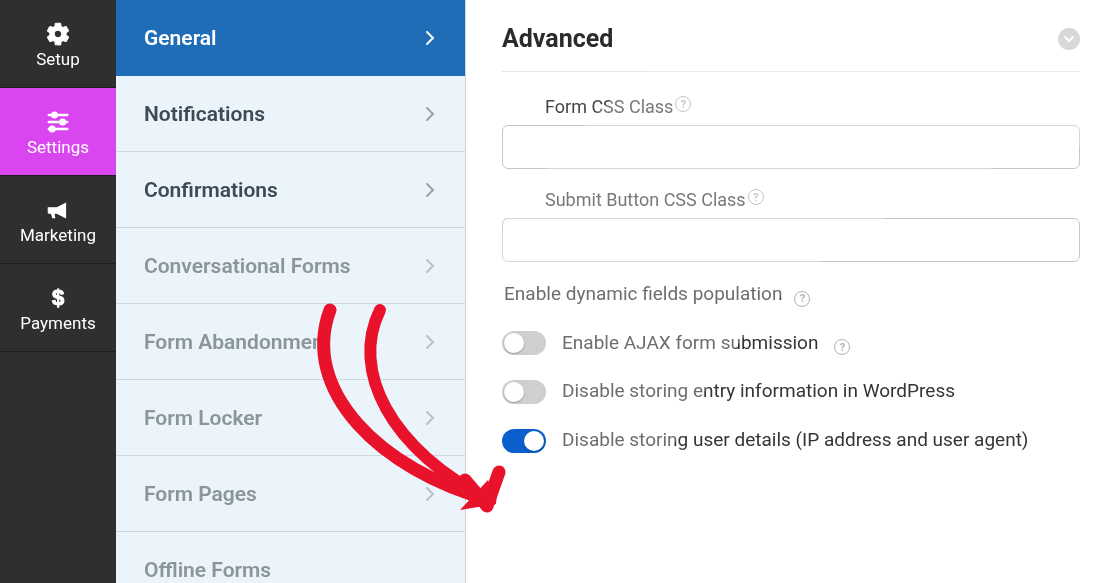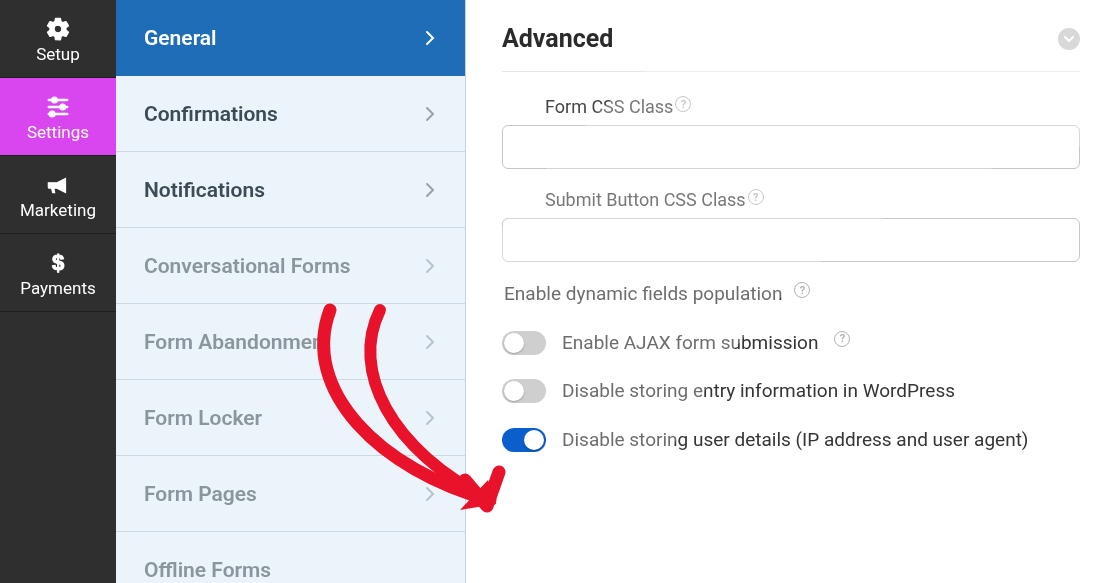--- a/index.html
+++ b/index.html
@@ -15,21 +15,21 @@
 
   
   .rail {
     width: 116px;
     background: #2f2f2f;
     display: flex;
     flex-direction: column;
     flex-shrink: 0;
   }
   .rail-item {
-    height: 78px;
+    height: 88px;
     display: flex;
     flex-direction: column;
     align-items: center;
     justify-content: center;
     border-bottom: 1px solid #1f1f1f;
     cursor: pointer;
     color: #fff;
   }
   .rail-item.active { background: #d946ef; }
   .rail-item .rail-icon {
@@ -125,21 +125,21 @@
     width: 100%;
     height: 44px;
     border: 1px solid #c6c6c6;
     border-radius: 6px;
     padding: 0 12px;
     font-size: 16px;
   }
 
   .toggle-row {
     display: flex;
-    align-items: flex-start;
+    align-items: flex-end;
     gap: 16px;
     margin-bottom: 24px;
   }
   .toggle-row.first { margin-top: 8px; }
   .toggle {
     width: 44px;
     height: 24px;
     border-radius: 12px;
     background: #cfcfcf;
     position: relative;
@@ -231,29 +231,29 @@
   <nav class="submenu">
     <div class="submenu-item active">
       <span class="sm-label">General</span>
       <span class="chevron-wrap">
           <svg width="10" height="16" viewBox="0 0 10 16">
             <path d="M2 2l6 6-6 6" stroke="#fff" stroke-width="2" fill="none" stroke-linecap="round"></path>
           </svg>
         </span>
     </div>
     <div class="submenu-item enabled">
+      <span class="sm-label">Notifications</span>
+      <span class="chevron-wrap">
+          <svg width="10" height="16" viewBox="0 0 10 16">
+            <path d="M2 2l6 6-6 6" stroke="#9aa1a7" stroke-width="2" fill="none" stroke-linecap="round"></path>
+          </svg>
+        </span>
+    </div>
+    <div class="submenu-item enabled">
       <span class="sm-label">Confirmations</span>
-      <span class="chevron-wrap">
-          <svg width="10" height="16" viewBox="0 0 10 16">
-            <path d="M2 2l6 6-6 6" stroke="#9aa1a7" stroke-width="2" fill="none" stroke-linecap="round"></path>
-          </svg>
-        </span>
-    </div>
-    <div class="submenu-item enabled">
-      <span class="sm-label">Notifications</span>
       <span class="chevron-wrap">
           <svg width="10" height="16" viewBox="0 0 10 16">
             <path d="M2 2l6 6-6 6" stroke="#9aa1a7" stroke-width="2" fill="none" stroke-linecap="round"></path>
           </svg>
         </span>
     </div>
     <div class="submenu-item disabled">
       <span class="sm-label">Conversational Forms</span>
       <span class="chevron-wrap">
           <svg width="10" height="16" viewBox="0 0 10 16">

